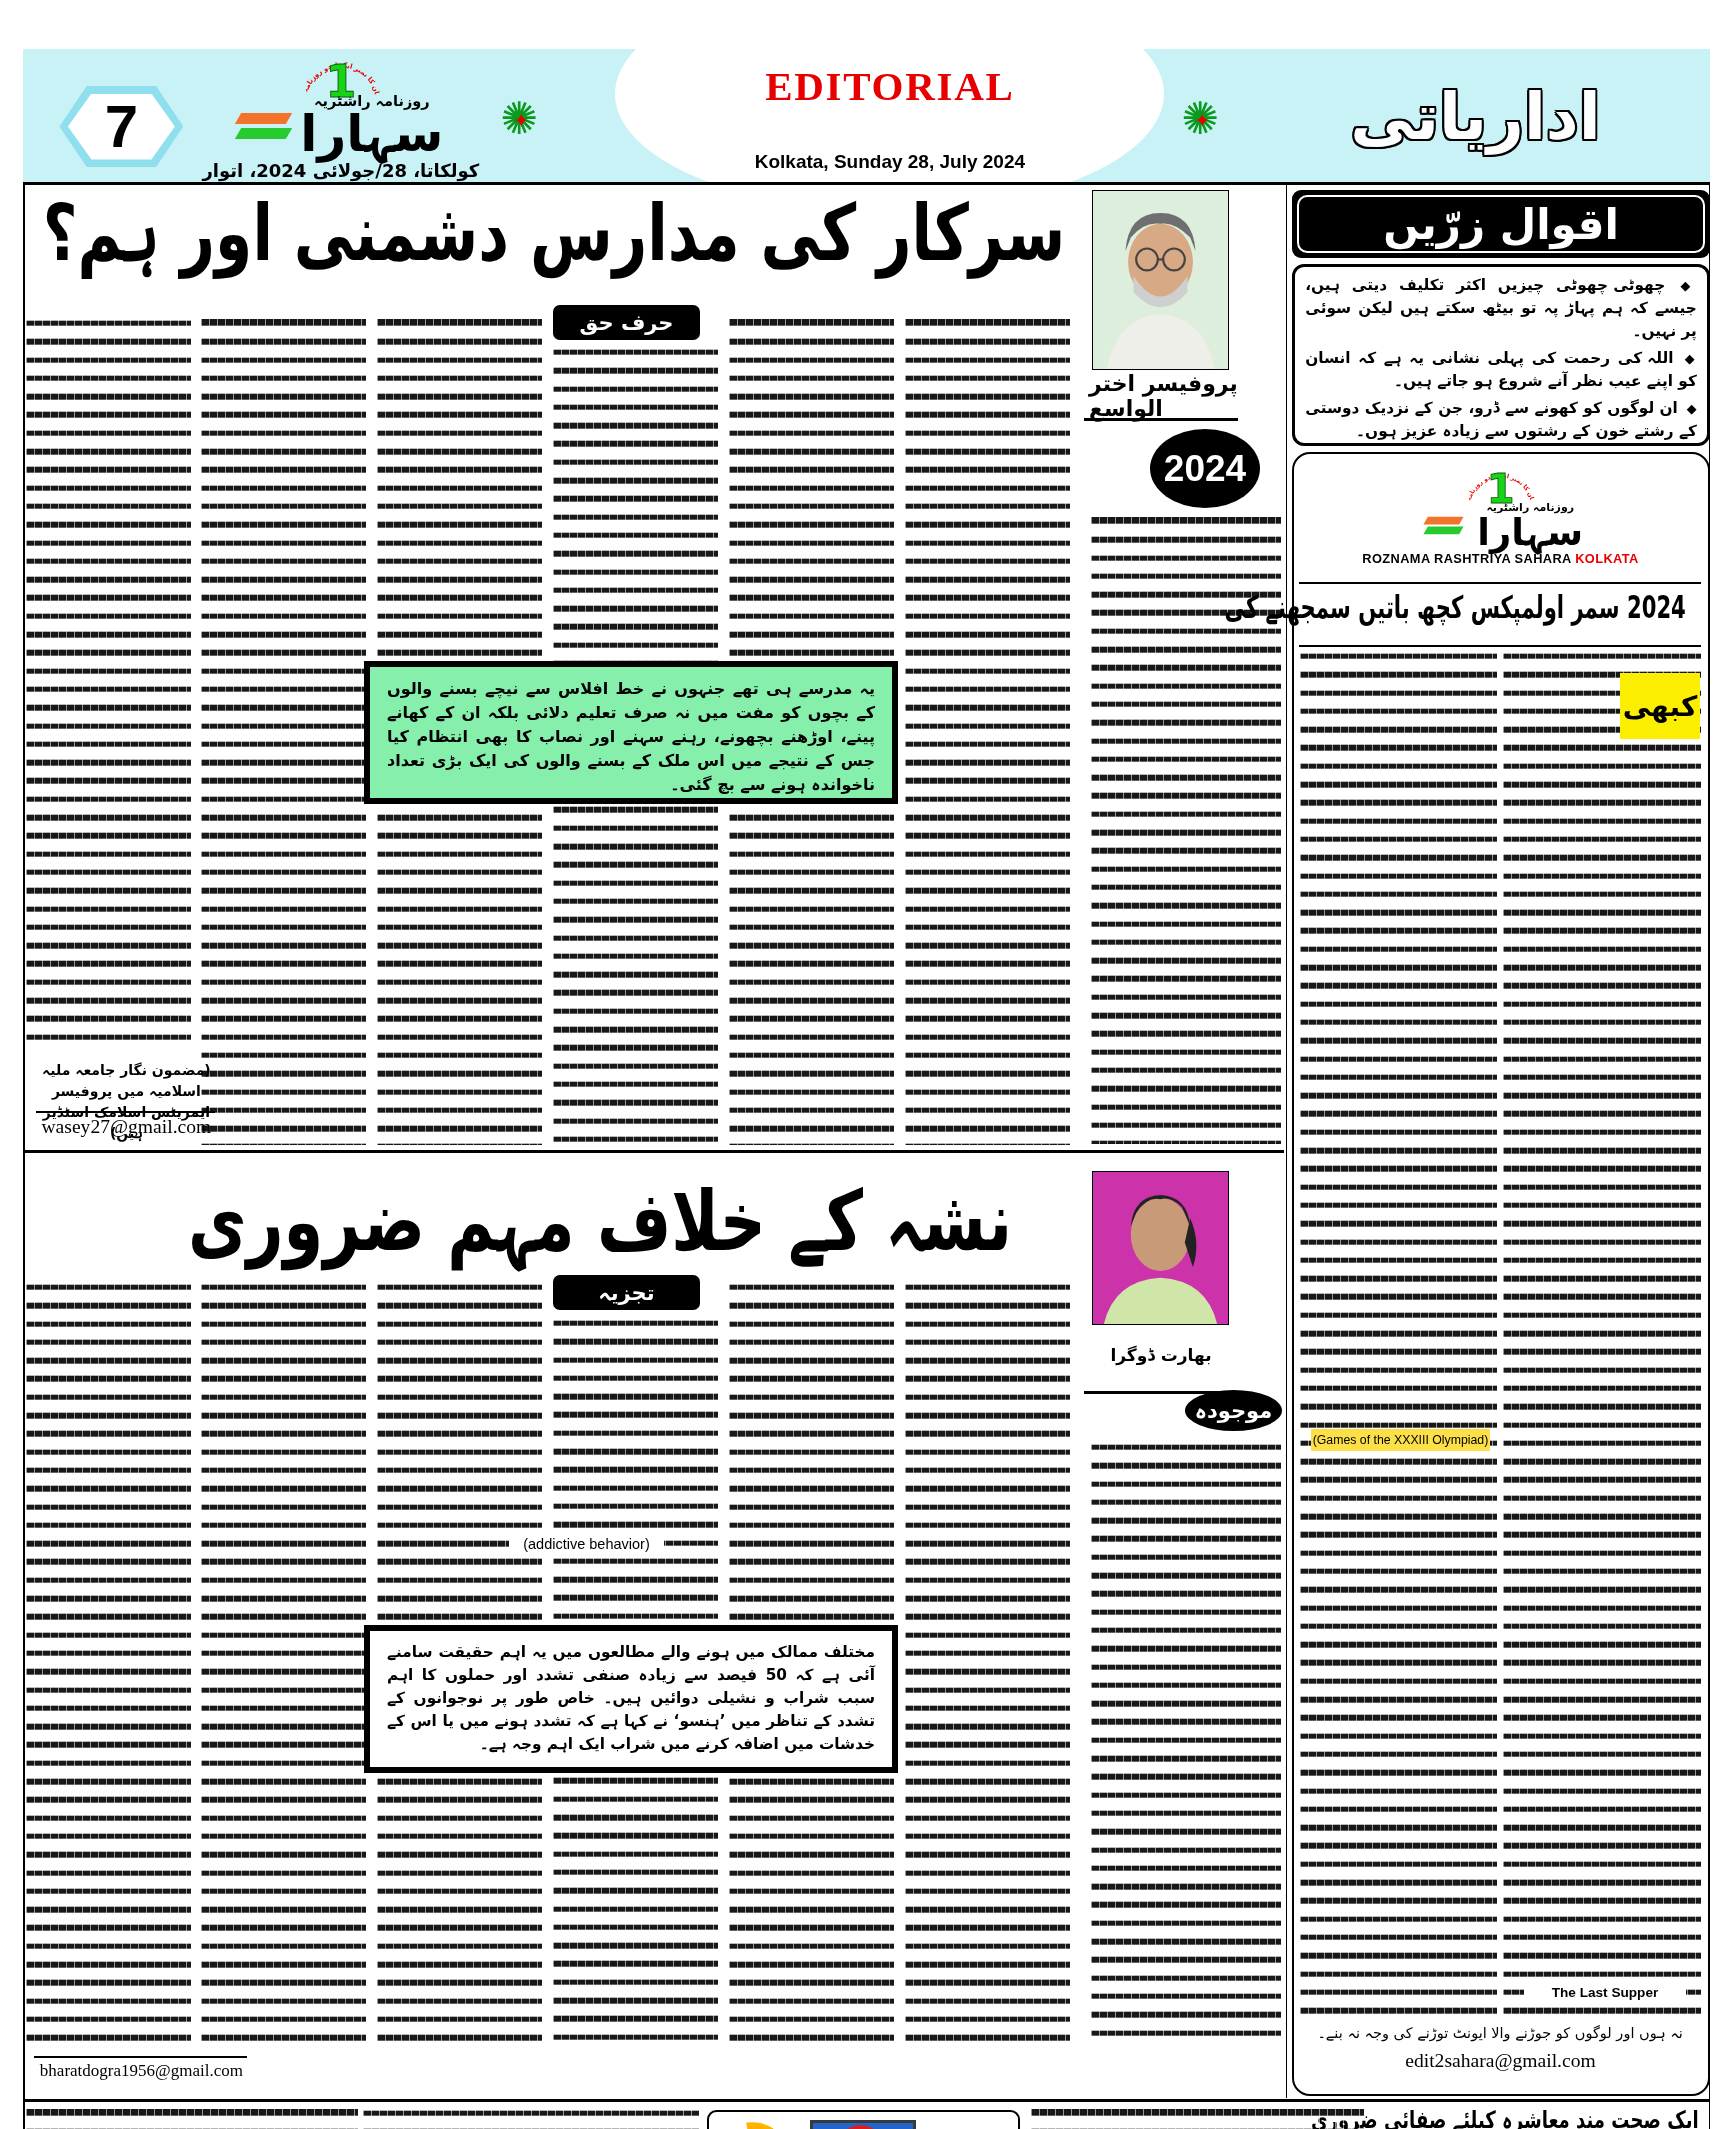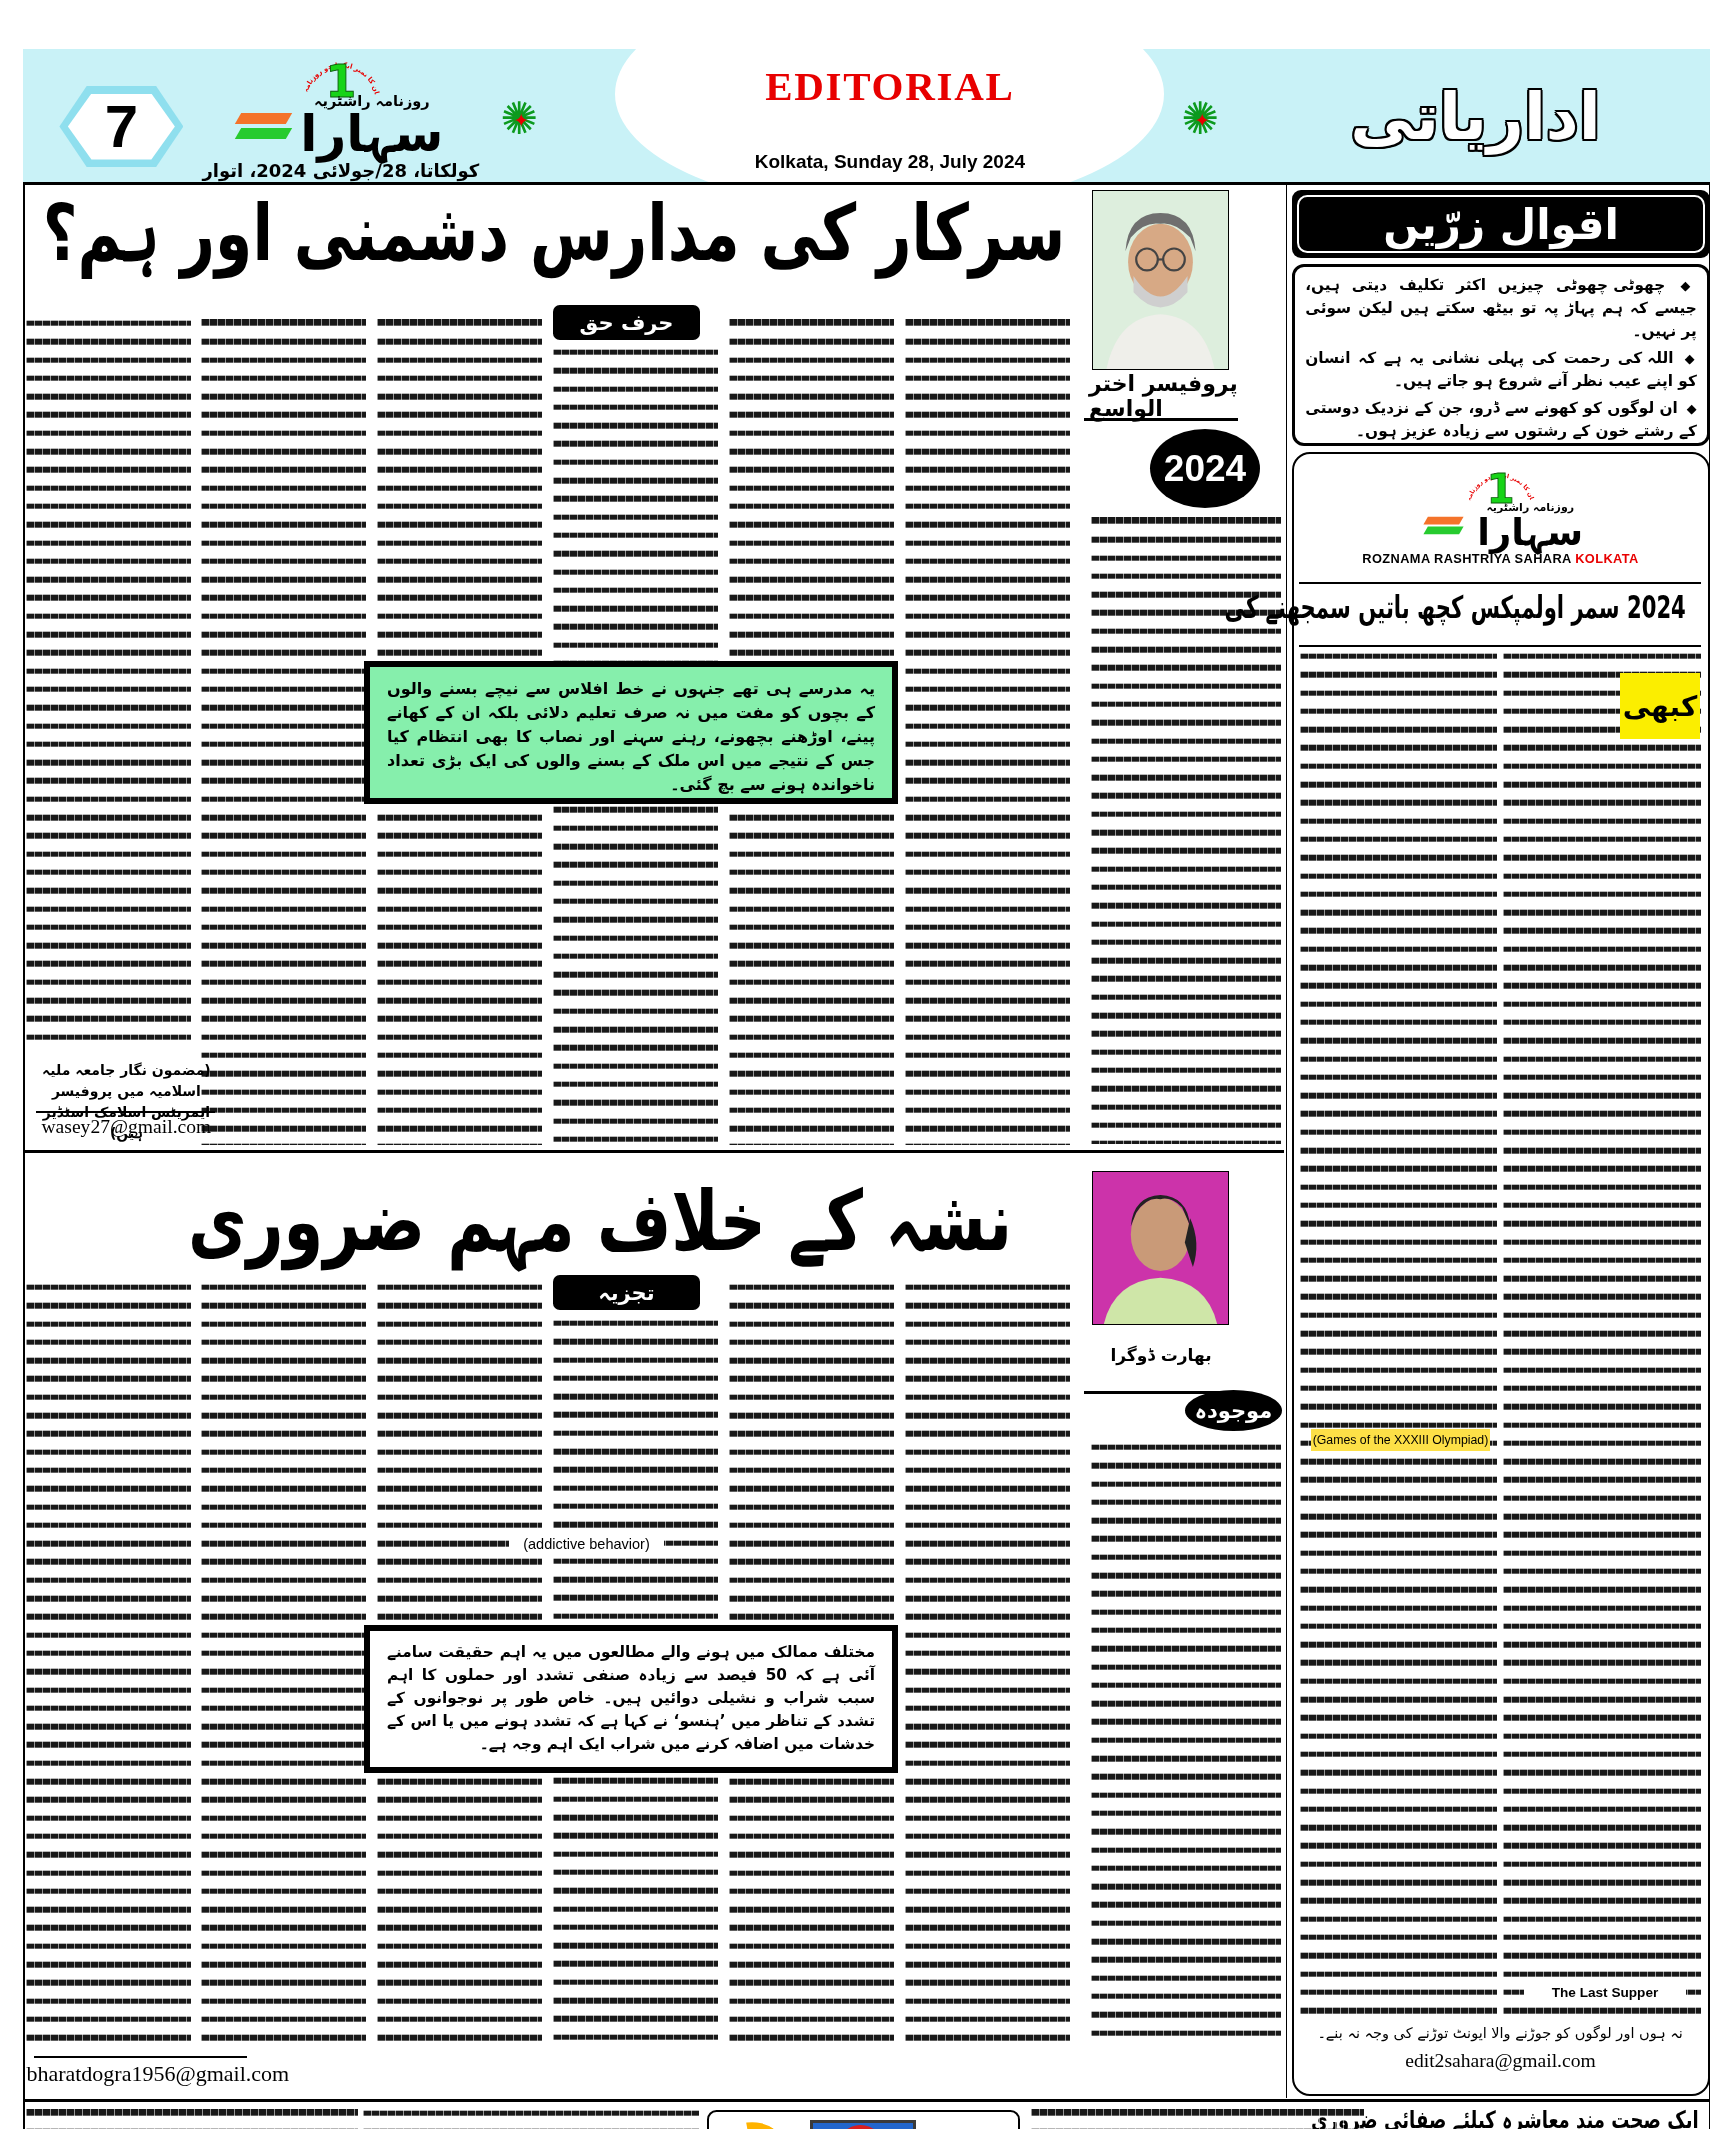--- a/index.html
+++ b/index.html
@@ -194,21 +194,21 @@
   <div class="fill" style="left:905px;top:1283px;width:165px;height:762px;"></div>
   <div class="fill" style="left:1091px;top:1443px;width:190px;height:602px;"></div>
 
   <div class="abs sans" style="left:509px;top:1533px;width:155px;height:23px;background:#fff;text-align:center;
        font-size:14.5px;line-height:23px;">(addictive behavior)</div>
 
   <div class="abs rtl" style="left:364px;top:1625px;width:534px;height:148px;border:6px solid #000;background:#fff;
        box-sizing:border-box;padding:10.2px 17px;font-size:15.3px;font-weight:700;line-height:1.5;text-align:justify;">مختلف ممالک میں ہونے والے مطالعوں میں یہ اہم حقیقت سامنے آئی ہے کہ 50 فیصد سے زیادہ صنفی تشدد اور حملوں کا اہم سبب شراب و نشیلی دوائیں ہیں۔ خاص طور پر نوجوانوں کے تشدد کے تناظر میں ’ہنسو‘ نے کہا ہے کہ تشدد ہونے میں یا اس کے خدشات میں اضافہ کرنے میں شراب ایک اہم وجہ ہے۔</div>
 
   <div class="rule" style="left:34px;top:2056px;width:213px;height:2.1px;"></div>
-  <div class="abs serif" style="left:26.4px;top:2061px;width:230px;text-align:center;font-size:22px;">bharatdogra1956@gmail.com</div>
+  <div class="abs serif" style="left:26.4px;top:2061px;width:230px;text-align:center;font-size:17px;">bharatdogra1956@gmail.com</div>
 
   <div class="rule" style="left:1286px;top:185px;width:1.3px;height:1913px;"></div>
 
   <div id="aqwal-head">
     <div>اقوال زرّیں</div>
   </div>
   <div id="aqwal-box">
     <p><span class="bullet">◆ </span><span>چھوٹی چھوٹی چیزیں اکثر تکلیف دیتی ہیں، جیسے کہ ہم پہاڑ پہ تو بیٹھ سکتے ہیں لیکن سوئی پر نہیں۔</span></p>
     <p><span class="bullet">◆ </span><span>اللہ کی رحمت کی پہلی نشانی یہ ہے کہ انسان کو اپنے عیب نظر آنے شروع ہو جاتے ہیں۔</span></p>
     <p><span class="bullet">◆ </span><span>ان لوگوں کو کھونے سے ڈرو، جن کے نزدیک دوستی کے رشتے خون کے رشتوں سے زیادہ عزیز ہوں۔</span></p>

